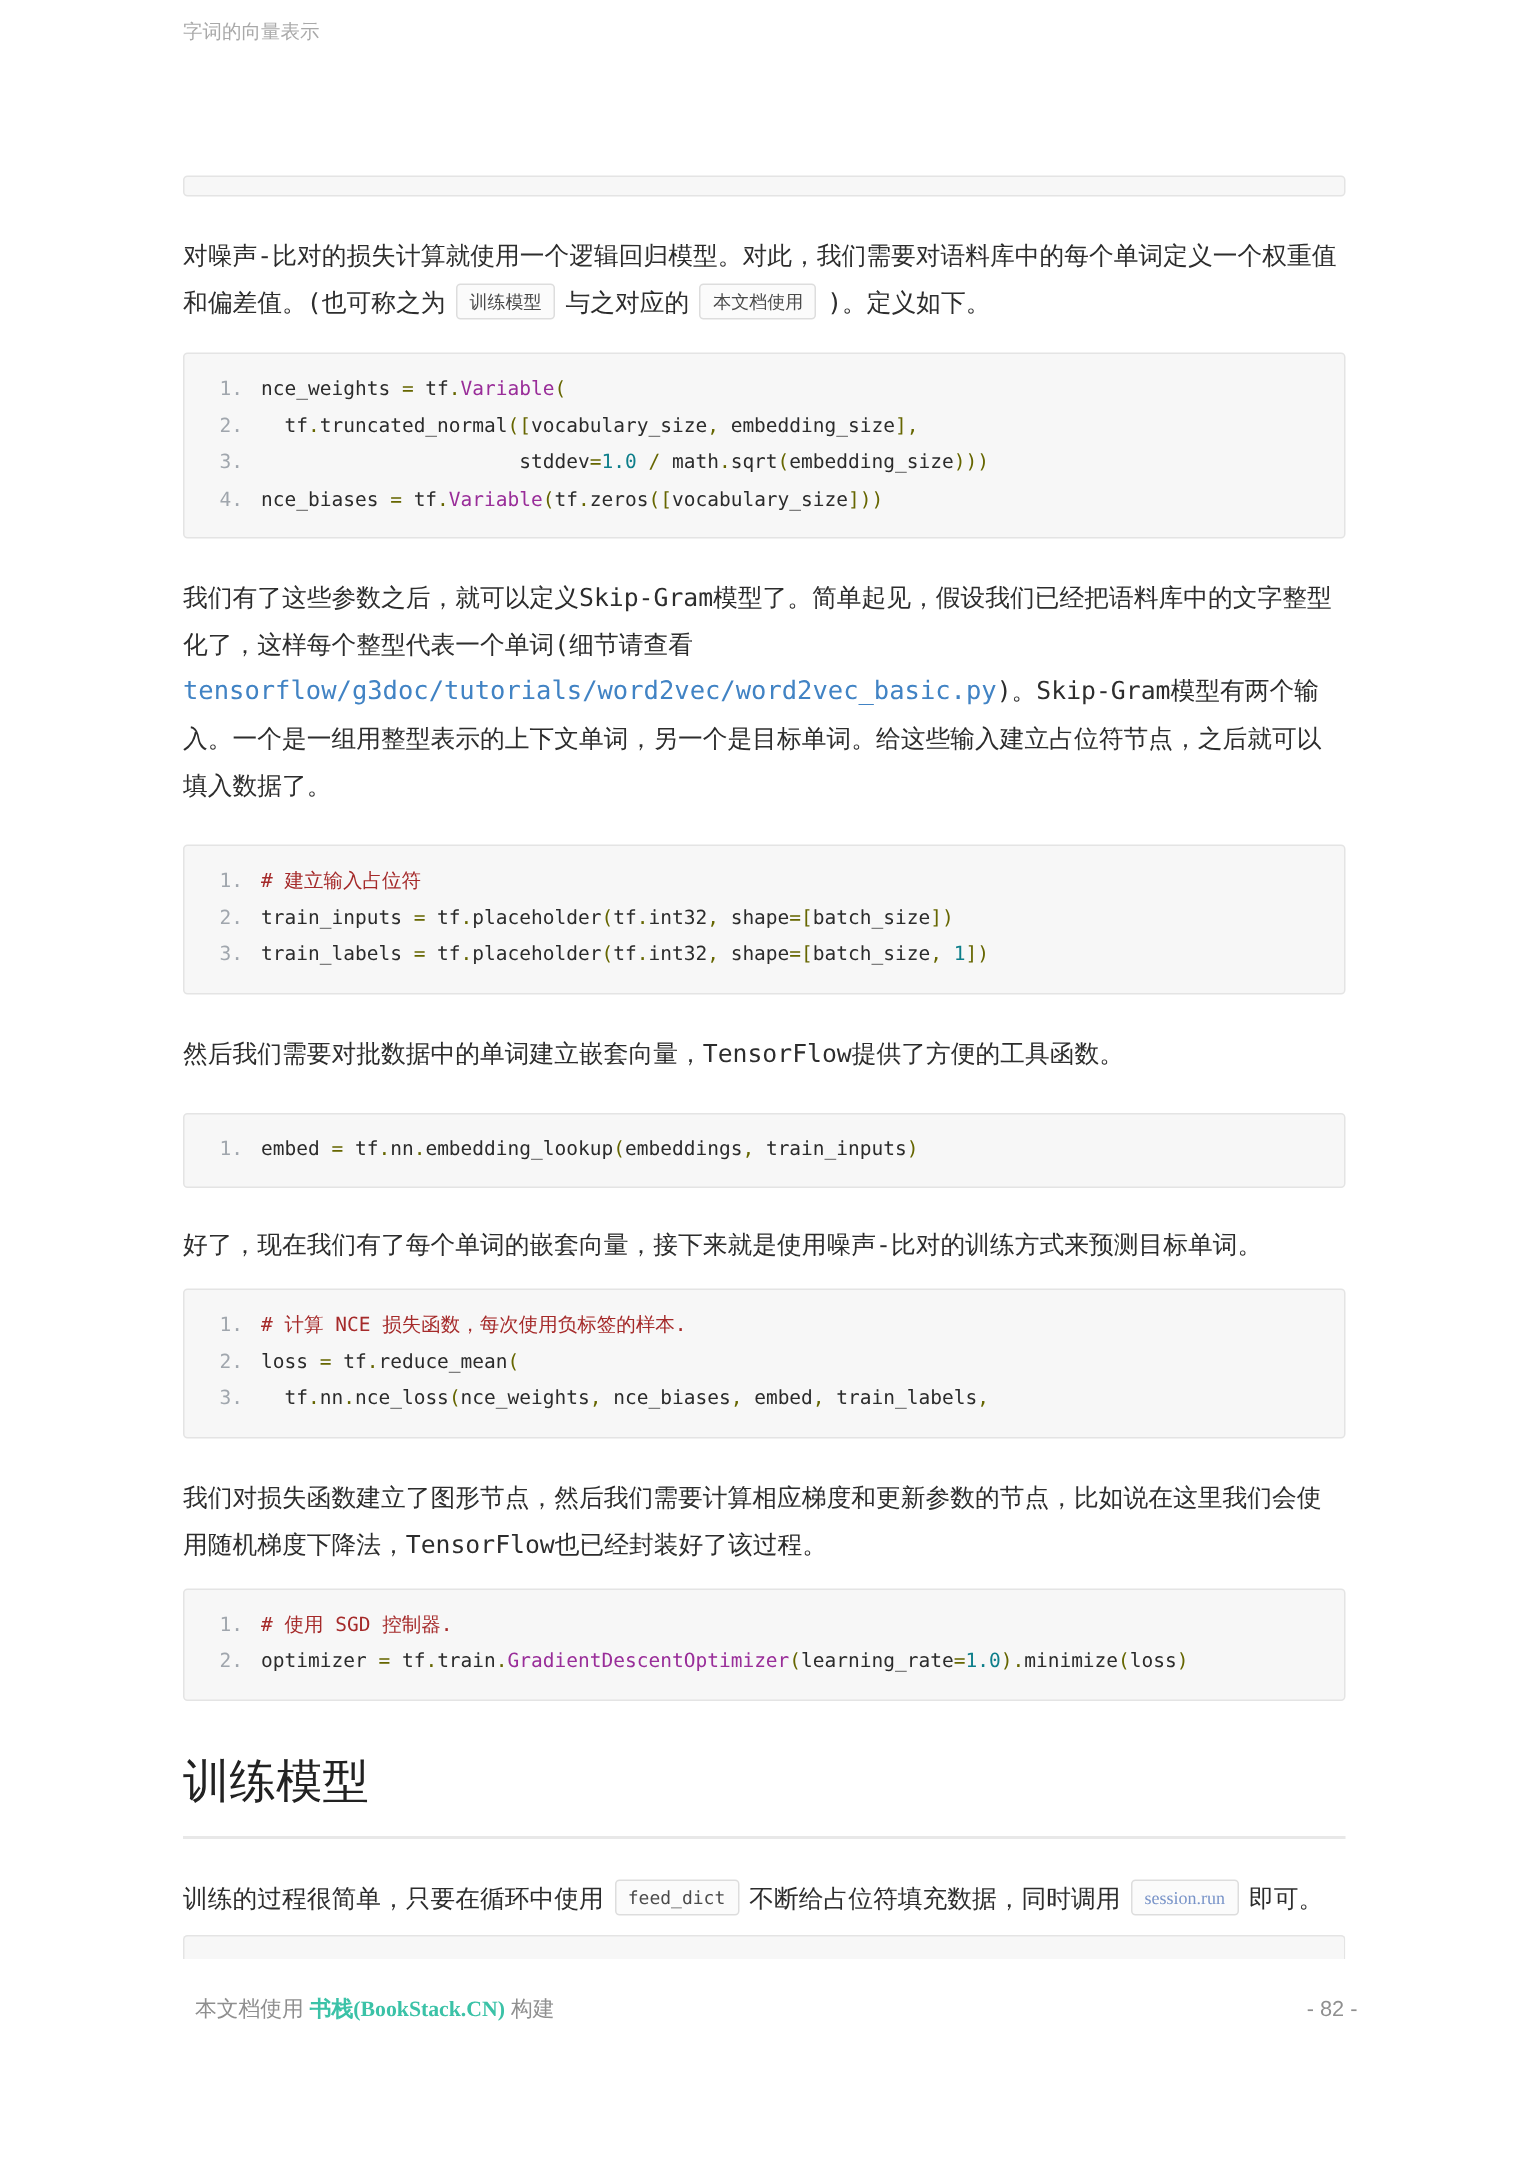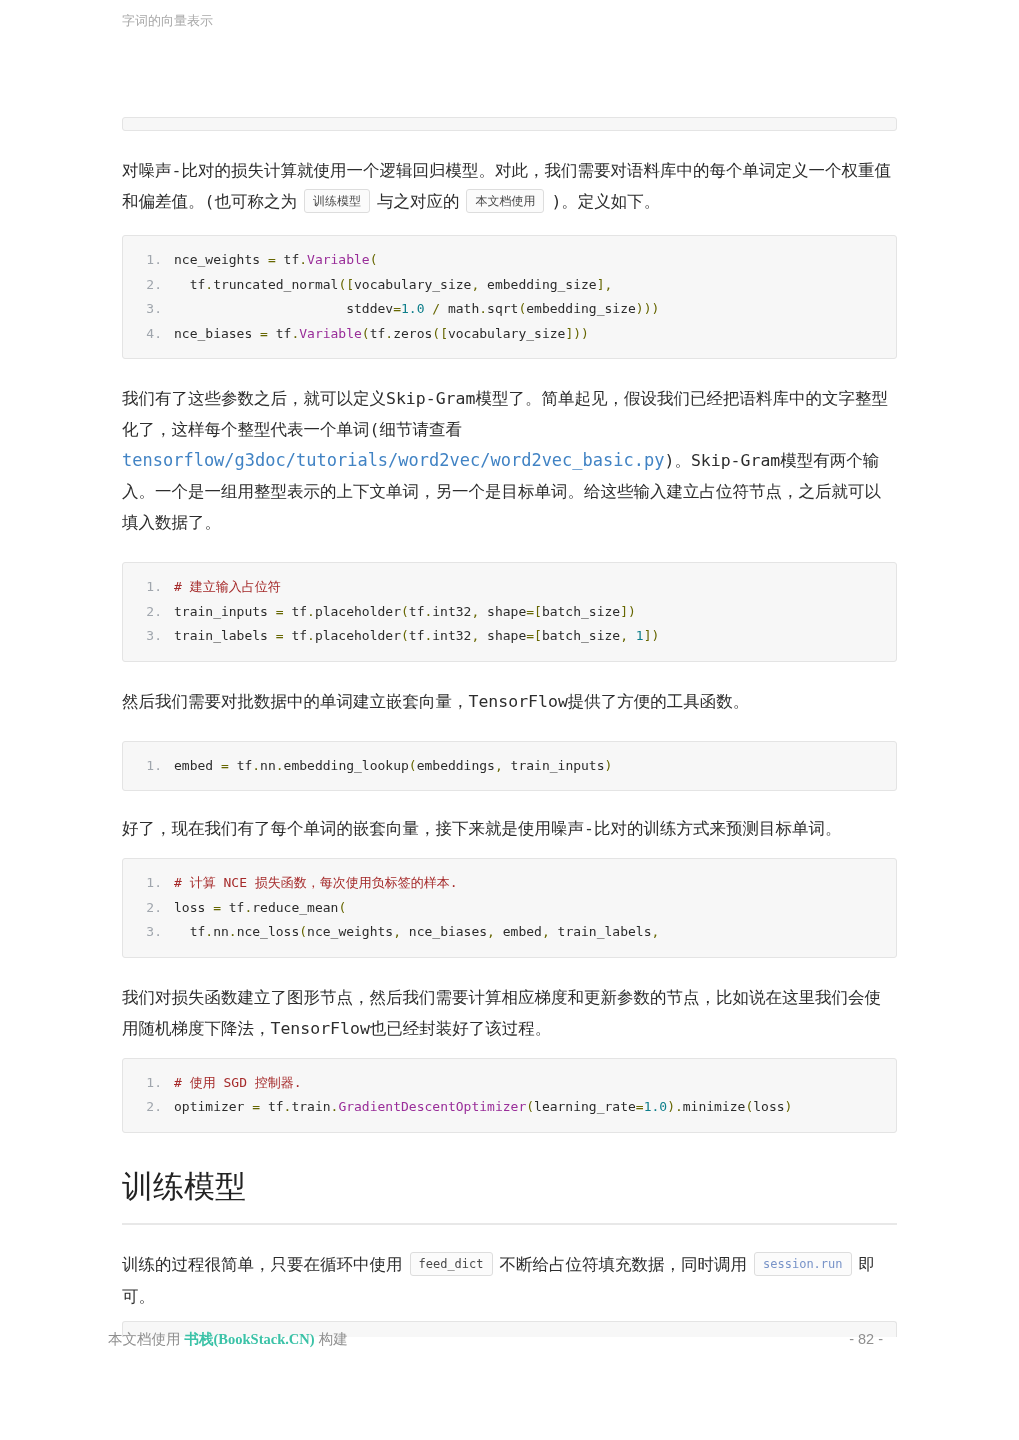--- a/index.html
+++ b/index.html
@@ -39,31 +39,31 @@
   .pln{color:var(--code-plain);}
   .pun{color:var(--code-punct);}
   .typ{color:var(--code-type);}
   .lit{color:var(--code-literal);}
   .com{color:var(--code-comment);}
   .seg-chip,.seg-chipblue{
     display:inline-block;font-family:"DejaVu Sans Mono",monospace;font-size:12px;
     line-height:1;padding:5px 8px;background:#fbfbfb;border:1px solid #dddddd;
     border-radius:3px;margin:0 7px;vertical-align:2px;color:#4a4a4a;
   }
-  .seg-chipblue{color:var(--chip-blue);}
+  .seg-chipblue{color:var(--chip-blue);font-family:Liberation Serif, serif;}
   .seg-link{
     color:var(--link-blue);font-family:"DejaVu Sans Mono",monospace;font-size:17px;
     cursor:pointer;
   }
   .heading{
     margin:34px 0 0 0;font-size:31px;font-weight:400;color:#222222;
     padding-bottom:16px;border-bottom:2px solid #e8e8e8;line-height:40px;
   }
   .footer{
-    position:absolute;top:1330px;left:108px;width:775px;
+    position:absolute;top:1330px;left:130px;width:775px;
     display:flex;justify-content:space-between;align-items:baseline;
     font-size:14.5px;color:#8f8f8f;
   }
   .brand{
     color:var(--accent-teal);font-weight:bold;
     font-family:"Liberation Serif",serif;cursor:pointer;
   }
 </style>
 </head>
 <body>

